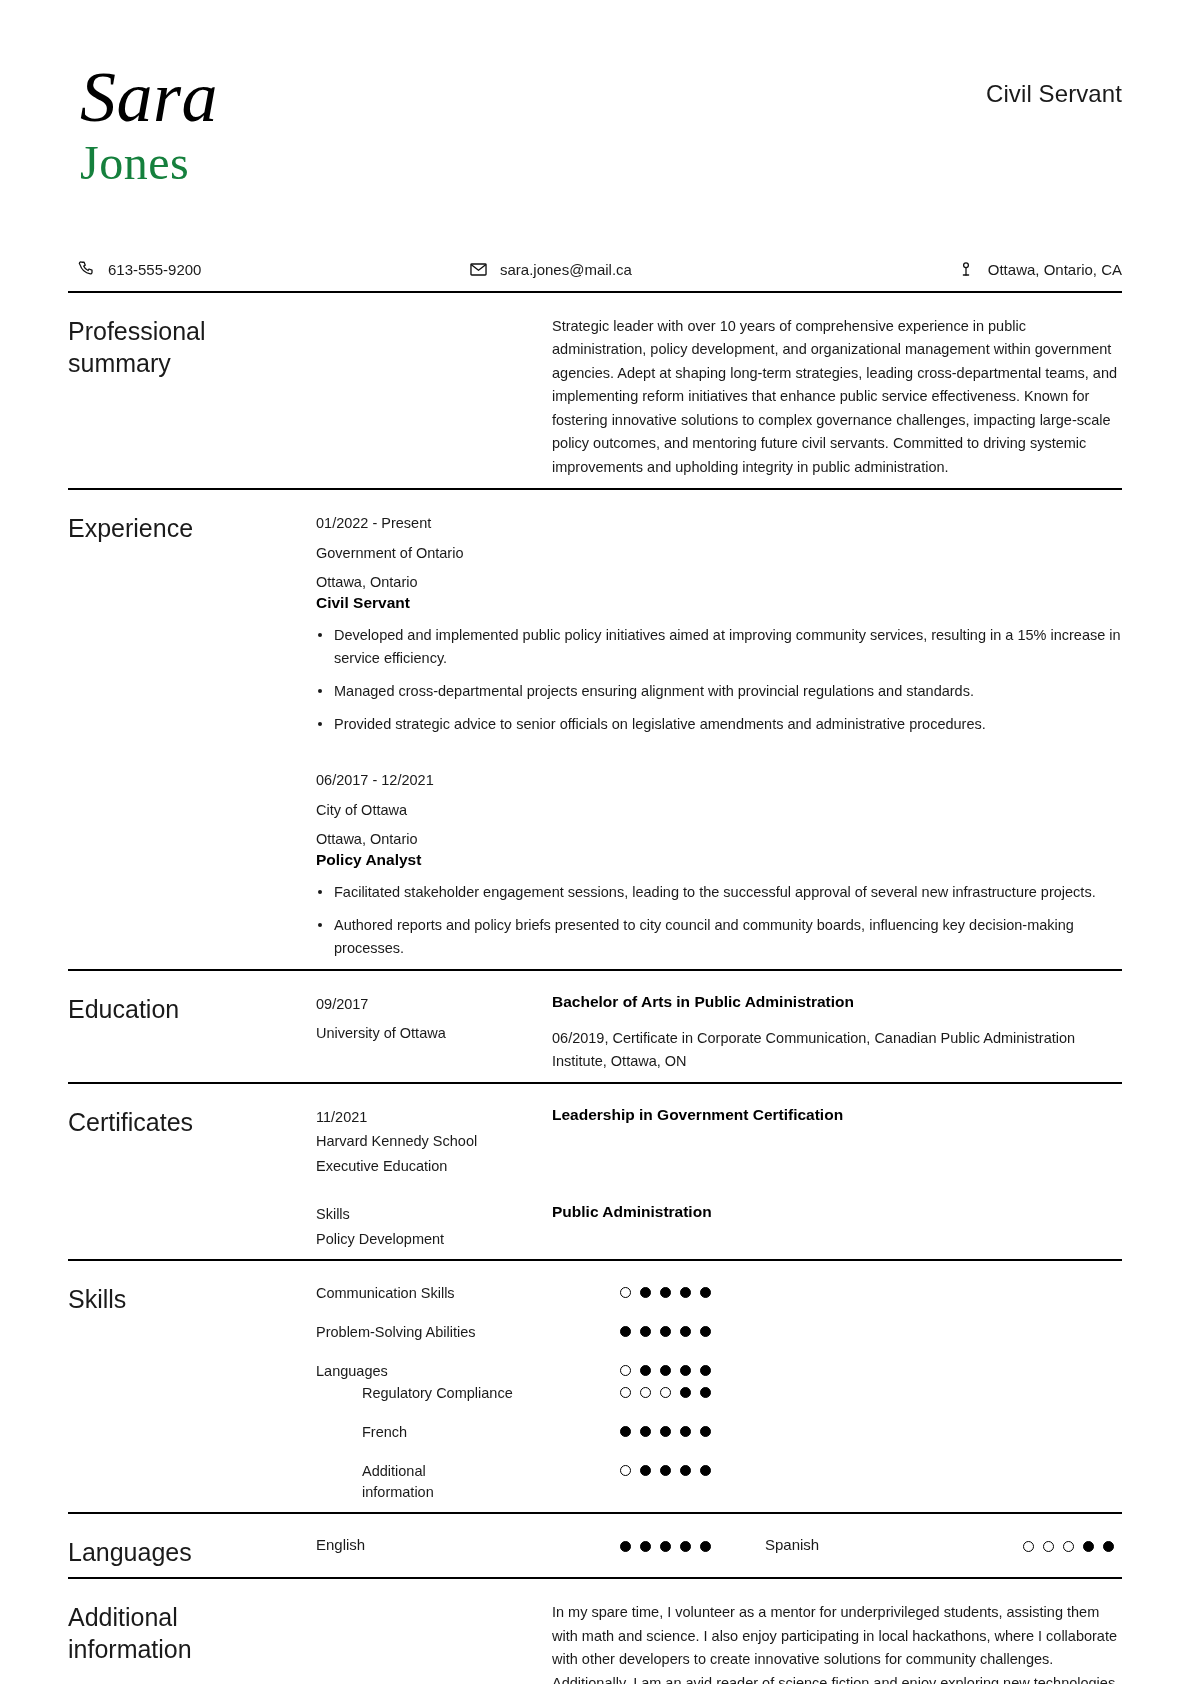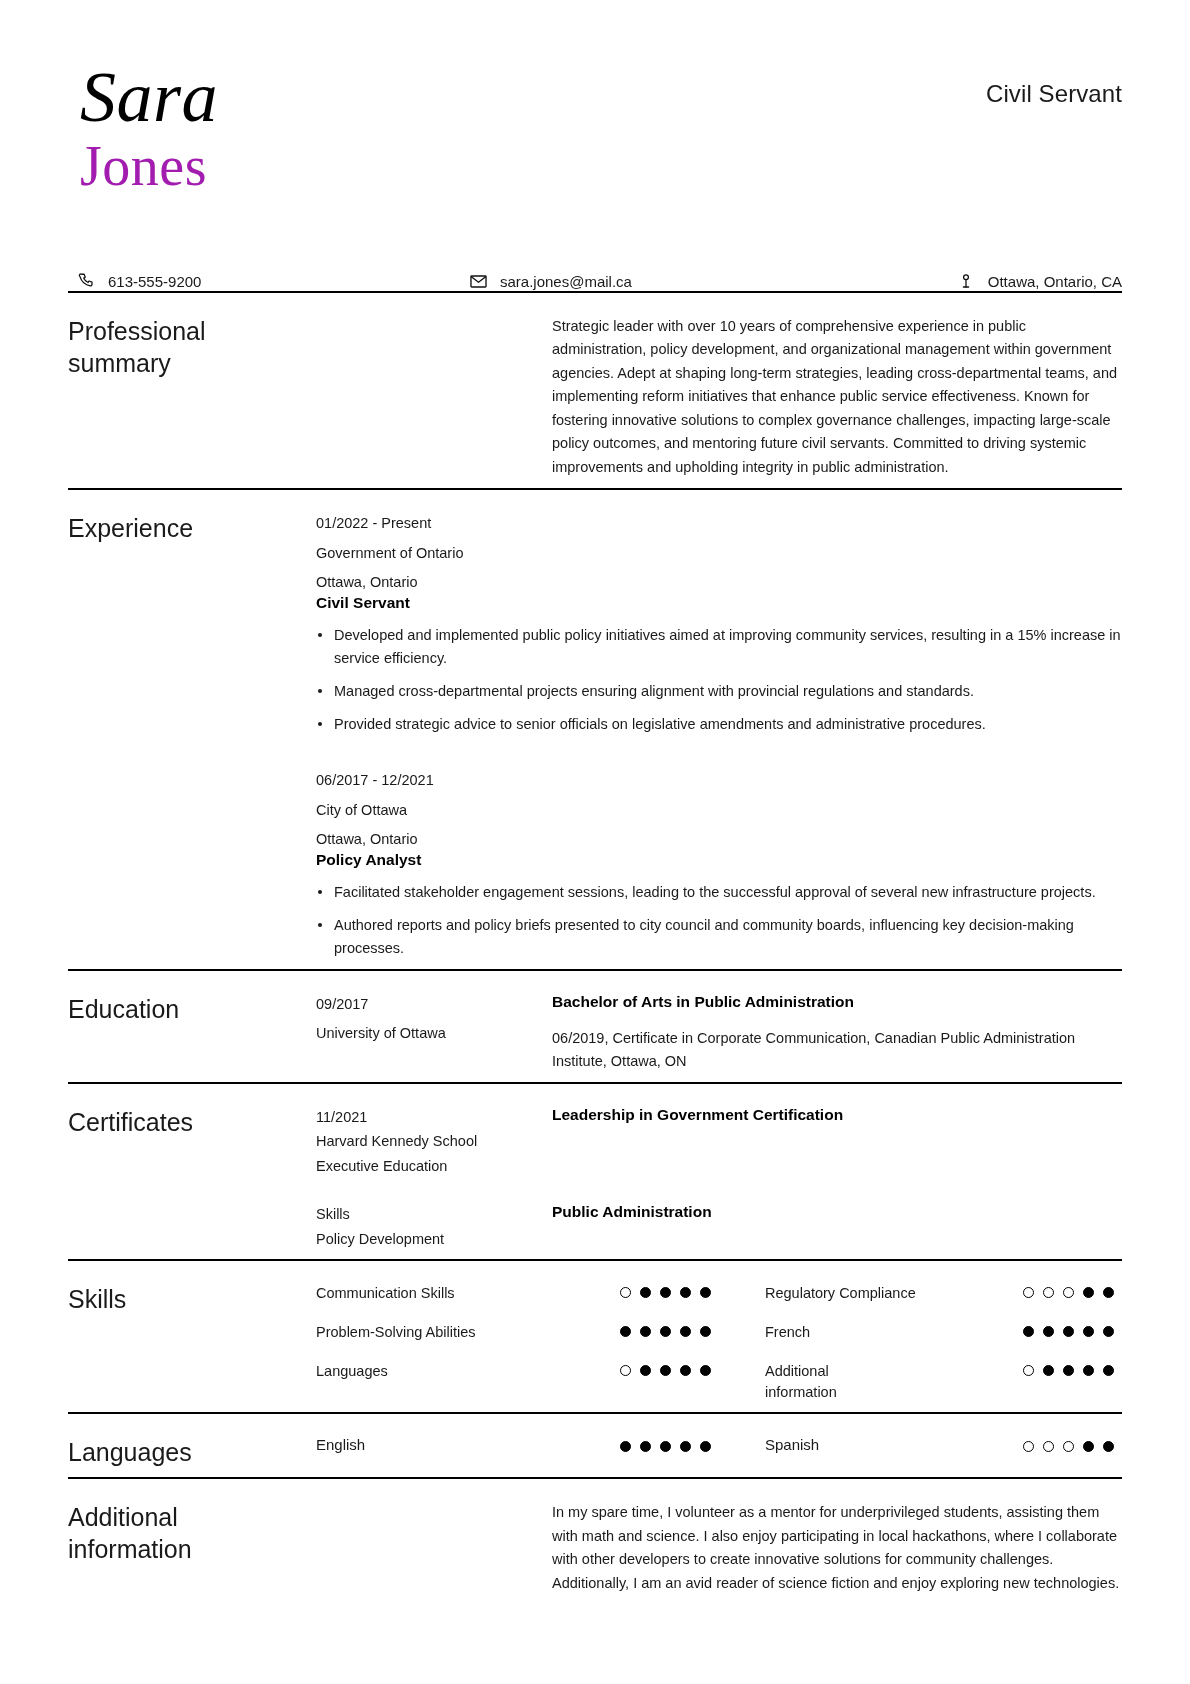--- a/index.html
+++ b/index.html
@@ -37,40 +37,40 @@
     font-family: "Liberation Serif", "DejaVu Serif", serif;
     font-style: italic;
     font-size: 72px;
     font-weight: 400;
     letter-spacing: 0.5px;
     color: #000;
   }
   .name-last {
     display: block;
     font-family: "Liberation Serif", "DejaVu Serif", serif;
-    font-size: 56px;
+    font-size: 48px;
     font-weight: 400;
     letter-spacing: 0.5px;
-    color: #a21caf;
+    color: #15803d;
     margin-top: 6px;
   }
   .job-title {
     position: absolute;
     right: 0;
     top: 18px;
     font-size: 24px;
     font-weight: 400;
     color: #1a1a1a;
     letter-spacing: 0.1px;
   }
 
   
   .contact-row {
     display: flex;
-    align-items: flex-end;
+    align-items: center;
     height: 44px;
     margin-top: 10px;
   }
   .contact-item {
     display: flex;
     align-items: center;
     gap: 12px;
     font-size: 15px;
     color: #1a1a1a;
   }
@@ -177,20 +177,21 @@
 
   .cert-entry { display: flex; width: 100%; }
   .cert-entry + .cert-entry { margin-top: 26px; }
   .cert-meta { width: 236px; flex: none; padding-right: 14px; }
   .cert-body { flex: 1; min-width: 0; }
 
   
   .skill-grid {
     display: flex;
     width: 100%;
+    flex-direction: column;
   }
   .skill-col {
     width: 50%;
     flex: none;
   }
   .skill-col.right { padding-left: 46px; }
   .skill-row {
     display: flex;
     align-items: flex-start;
     justify-content: space-between;

